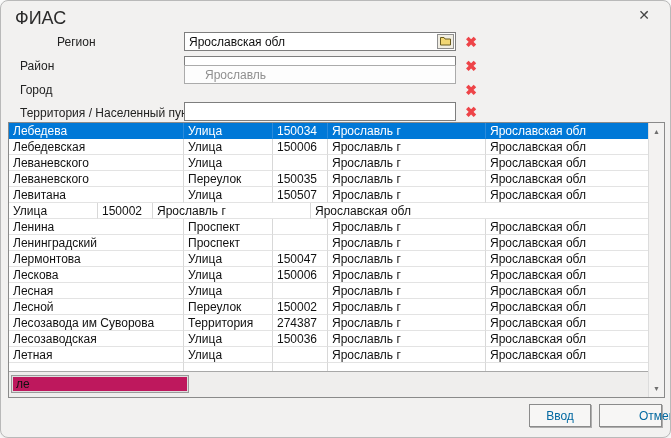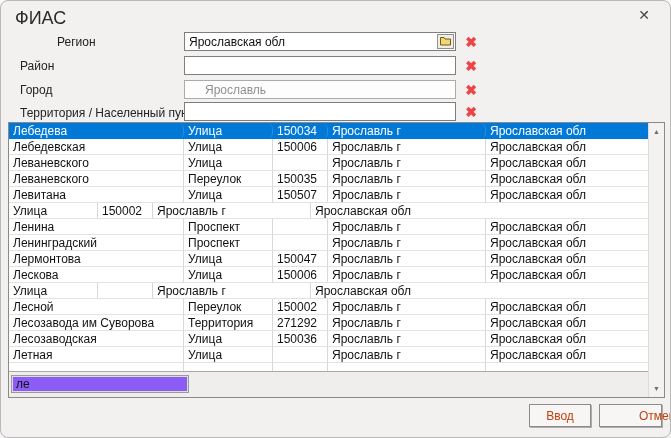--- a/index.html
+++ b/index.html
@@ -41,47 +41,47 @@
   }
   .list-rows { position:absolute; left:0; top:0; right:16px; height:248px; overflow:hidden; }
   .lrow { display:flex; height:16px; cursor:default; }
   .lrow .cell {
     padding:1px 0 0 4px; border-right:1px solid #d8d8d8; border-bottom:1px solid #e3e3e3;
     white-space:nowrap; overflow:hidden; font-size:12px; color:#111;
   }
   .lrow .cell:last-child { border-right:none; }
   .c0 { width:175px; } .c1 { width:89px; } .c2 { width:55px; } .c3 { width:158px; } .c4 { flex:1; }
   .lrow.selected { background:#0078d7; }
-  .lrow.selected .cell { color:#ffffff; border-bottom-color:#0078d7; border-right-color:#2b8bdc;border-radius:6px; }
+  .lrow.selected .cell { color:#ffffff; border-bottom-color:#0078d7; border-right-color:#2b8bdc; }
   .filler { display:flex; height:8px; }
   .filler .cell { border-bottom:none; }
   .list-footer {
     position:absolute; left:0; right:16px; bottom:0; height:26px;
     background:#efeeed; border-top:1px solid #a8a8a8;
   }
   .filter-input {
     position:absolute; left:2px; top:3px; width:178px; height:18px;
-    background:#8b5cf6; border:1px solid #9a9a9a; box-shadow:inset 0 0 0 1px #dddddd;
+    background:#be185d; border:1px solid #9a9a9a; box-shadow:inset 0 0 0 1px #dddddd;
     font-family:"Liberation Sans", sans-serif; font-size:12px; padding:0 4px; color:#111;
   }
   .vscroll {
     position:absolute; right:0; top:0; bottom:0; width:16px;
     background:#f3f2f1; border-left:1px solid #dcdcdc;
   }
   .scroll-arrow {
     position:absolute; left:0; width:15px; height:15px;
     display:flex; align-items:center; justify-content:center;
     font-size:7px; color:#6f6f6f; cursor:pointer;
   }
   .scroll-up { top:1px; } .scroll-down { bottom:1px; }
   .btn {
     position:absolute; top:403px; height:23px;
     background:#f7f6f5; border:1px solid #8b8b8b;
     box-shadow:1px 1px 0 rgba(90,90,90,0.45);
-    font-family:"Liberation Sans", sans-serif; font-size:12px; color:#c2410c; cursor:pointer;
+    font-family:"Liberation Sans", sans-serif; font-size:12px; color:#0369a1; cursor:pointer;
   }
   .btn-ok { left:528px; width:62px; }
   .btn-cancel { left:598px; width:63px;padding-left:39px; }
 </style>
 </head>
 <body>
 
 <div class="dialog">
 
   <div class="titlebar">
@@ -98,21 +98,21 @@
         </svg>
     </span>
   </button>
   <div class="clear-x" style="top:33px;">✖</div>
 
   <div class="form-label" style="top:58px;">Район</div>
   <input class="txt" style="top: 55px;" value="">
   <div class="clear-x" style="top:57px;">✖</div>
 
   <div class="form-label" style="top:82px;">Город</div>
-  <input class="txt disabled" style="top: 79px; padding-left: 20px;" disabled="" value="Ярославль">
+  <input class="txt disabled" style="top: 64px; padding-left: 20px;" disabled="" value="Ярославль">
   <div class="clear-x" style="top:81px;">✖</div>
 
   <div class="form-label" style="top:105px;">Территория / Населенный пункт</div>
   <input class="txt" style="top: 101px;" value="">
   <div class="clear-x" style="top:103px;">✖</div>
 
   <div class="listbox">
     <div class="list-rows">
         <div class="lrow selected">
           <div class="cell c0">Лебедева</div>
@@ -177,36 +177,37 @@
           <div class="cell c4">Ярославская обл</div>
         </div>
         <div class="lrow">
           <div class="cell c0">Лескова</div>
           <div class="cell c1">Улица</div>
           <div class="cell c2">150006</div>
           <div class="cell c3">Ярославль г</div>
           <div class="cell c4">Ярославская обл</div>
         </div>
         <div class="lrow">
+          <div class="cell c0">Лесная</div>
           <div class="cell c1">Улица</div>
           <div class="cell c2"></div>
           <div class="cell c3">Ярославль г</div>
           <div class="cell c4">Ярославская обл</div>
         </div>
         <div class="lrow">
           <div class="cell c0">Лесной</div>
           <div class="cell c1">Переулок</div>
           <div class="cell c2">150002</div>
           <div class="cell c3">Ярославль г</div>
           <div class="cell c4">Ярославская обл</div>
         </div>
         <div class="lrow">
           <div class="cell c0">Лесозавода им Суворова</div>
           <div class="cell c1">Территория</div>
-          <div class="cell c2">271292</div>
+          <div class="cell c2">274387</div>
           <div class="cell c3">Ярославль г</div>
           <div class="cell c4">Ярославская обл</div>
         </div>
         <div class="lrow">
           <div class="cell c0">Лесозаводская</div>
           <div class="cell c1">Улица</div>
           <div class="cell c2">150036</div>
           <div class="cell c3">Ярославль г</div>
           <div class="cell c4">Ярославская обл</div>
         </div>

